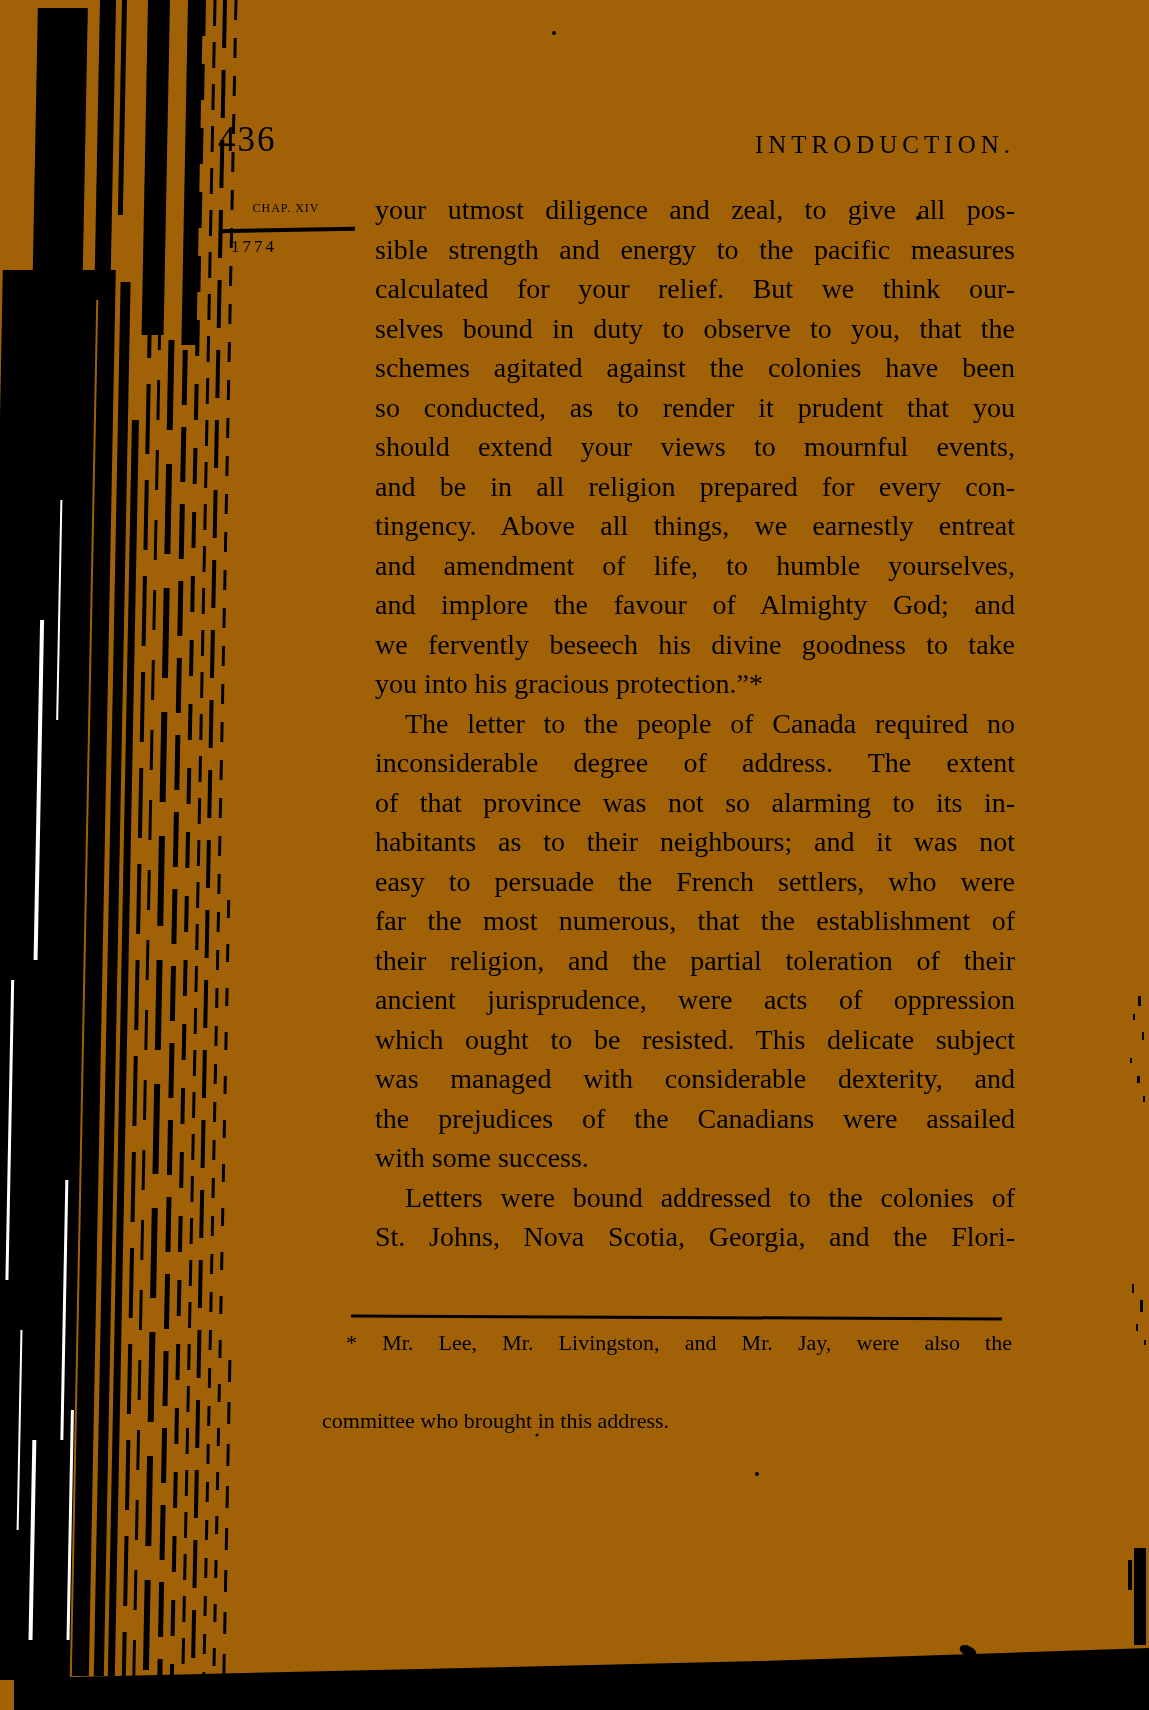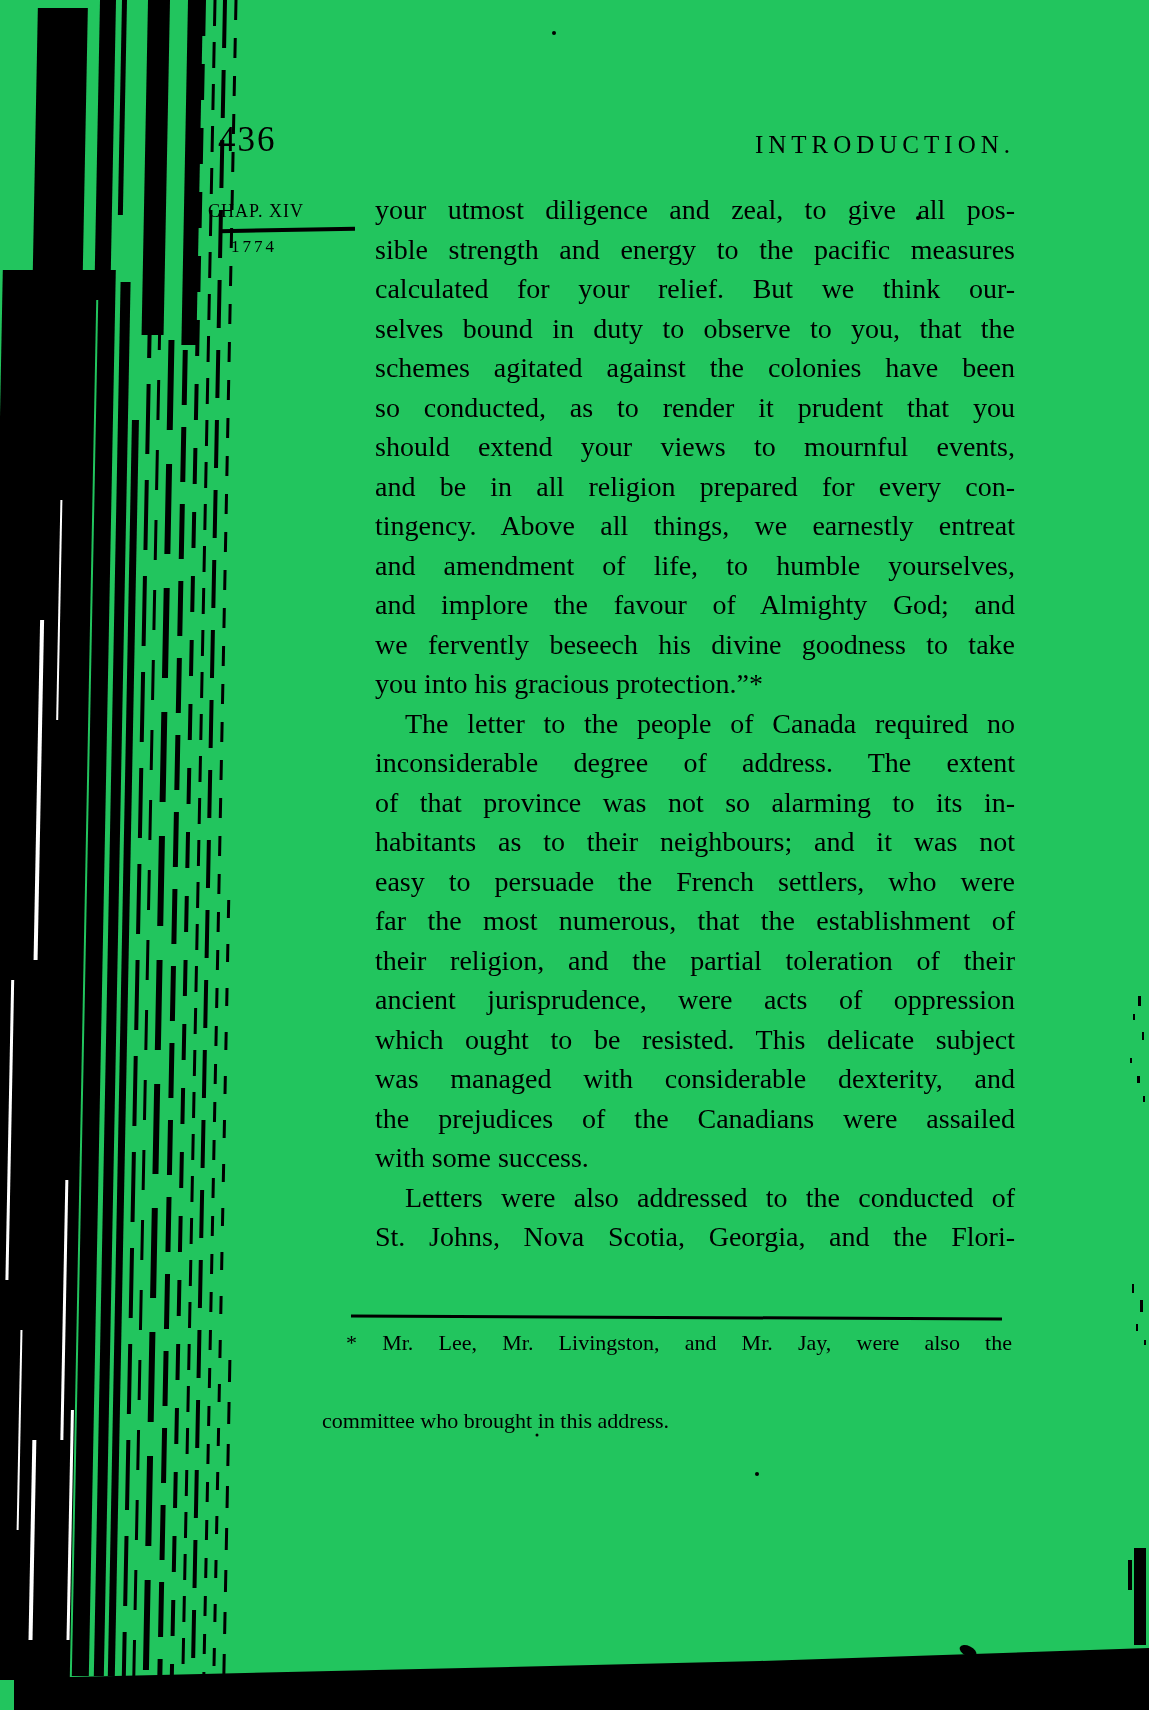--- a/index.html
+++ b/index.html
@@ -1,25 +1,25 @@
 <!DOCTYPE html>
 <html><head>
 <meta charset="utf-8">
 <style>
   html,body{margin:0;padding:0;background:#777;}
   .page{
-    position:relative;width:1149px;height:1710px;background:#22c55e;color:#000;
+    position:relative;width:1149px;height:1710px;background:#a16207;color:#000;
     font-family:"Liberation Serif","DejaVu Serif",serif;overflow:hidden;margin:0 auto;
   }
   .scan-art{position:absolute;left:0;top:0;width:1149px;height:1710px;pointer-events:none;}
   .pagenum{position:absolute;left:218px;top:120px;font-size:35px;letter-spacing:2px;}
   .runhead{position:absolute;left:363px;top:131px;width:652px;text-align:right;
            font-size:25px;letter-spacing:5px;word-spacing:2px;}
-  .chap{position:absolute;left:208px;top:201px;width:132px;
-        font-size:18px;letter-spacing:1px;}
+  .chap{position:absolute;left:220px;top:201px;width:132px;text-align:center;
+        font-size:12px;letter-spacing:1px;}
   .chaprule{position:absolute;left:219px;top:228px;width:136px;height:4px;background:#000;
             transform:rotate(-1deg);}
   .year{position:absolute;left:231px;top:237px;font-size:17px;letter-spacing:3px;}
   .bodytext{position:absolute;left:363px;top:190px;width:652px;font-size:28px;line-height:39.5px;}
   .line{text-align:justify;text-align-last:justify;margin-left:12px;}
   .line.short{text-align-last:left;}
   .line.indent{text-indent:30px;}
   .fnrule{position:absolute;left:351px;top:1316px;width:651px;height:3px;background:#000;
           transform:rotate(0.25deg);}
   .footnote{position:absolute;left:322px;top:1328px;width:690px;font-size:22px;line-height:30px;}
@@ -121,21 +121,21 @@
       <div class="line">of that province was not so alarming to its in-</div>
       <div class="line">habitants as to their neighbours; and it was not</div>
       <div class="line">easy to persuade the French settlers, who were</div>
       <div class="line">far the most numerous, that the establishment of</div>
       <div class="line">their religion, and the partial toleration of their</div>
       <div class="line">ancient jurisprudence, were acts of oppression</div>
       <div class="line">which ought to be resisted.  This delicate subject</div>
       <div class="line">was managed with considerable dexterity, and</div>
       <div class="line">the prejudices of the Canadians were assailed</div>
       <div class="line short">with some success.</div>
-      <div class="line indent">Letters were also addressed to the conducted of</div>
+      <div class="line indent">Letters were bound addressed to the colonies of</div>
       <div class="line">St. Johns, Nova Scotia, Georgia, and the Flori-</div>
     </div>
 
   <div class="fnrule"></div>
   <div class="footnote">
       <div class="fn-line indent">* Mr. Lee, Mr. Livingston, and Mr. Jay, were also the</div>
       <div class="fn-line short">committee who brought in this address.</div>
     </div>
 
 </div>

